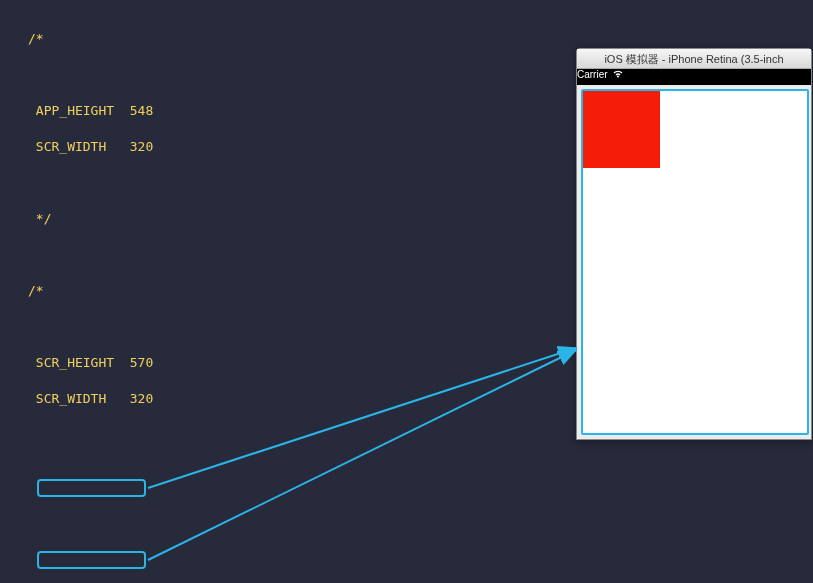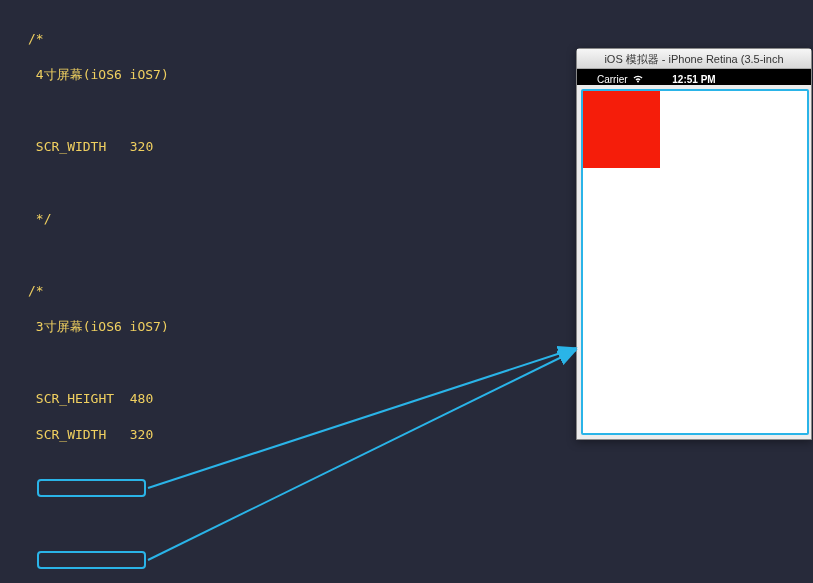--- a/index.html
+++ b/index.html
@@ -52,22 +52,22 @@
       overflow: hidden;
       white-space: nowrap;
     }
     .sim-statusbar {
       height: 16px;
       background: #000;
       color: #fff;
       font-size: 10px;
       font-family: -apple-system, Helvetica, sans-serif;
       display: flex;
-      align-items: flex-end;
-      padding: 0 20px;
+      align-items: flex-start;
+      padding: 0 0;
       position: relative;
     }
     .sim-status-left { display: flex; align-items: center; gap: 4px; }
     .sim-status-center { position: absolute; left: 0; right: 0; text-align: center; font-weight: bold; }
     .wifi-icon { display: inline-block; }
     .sim-viewport {
       position: absolute;
       left: 4px;
       right: 2px;
       top: 40px;
@@ -89,30 +89,29 @@
       width: 813px;
       height: 583px;
       pointer-events: none;
     }
   </style>
 </head>
 <body>
 
 <div class="code-area">
 <span class="code-line">/*</span>
-<span class="code-line"> 4寸屏幕(iOS6 iOS7)</span>
 <span class="code-line"></span>
+<span class="code-line"> APP_HEIGHT  548</span>
 <span class="code-line"> SCR_WIDTH   320</span>
 <span class="code-line"></span>
 <span class="code-line"> */</span>
 <span class="code-line"></span>
 <span class="code-line">/*</span>
-<span class="code-line"> 3寸屏幕(iOS6 iOS7)</span>
 <span class="code-line"></span>
-<span class="code-line"> SCR_HEIGHT  480</span>
+<span class="code-line"> SCR_HEIGHT  570</span>
 <span class="code-line"> SCR_WIDTH   320</span>
 
 
 
 
 
 
 
 
 
@@ -130,21 +129,20 @@
   <div class="sim-titlebar">iOS 模拟器 - iPhone Retina (3.5-inch</div>
   <div class="sim-statusbar">
     <div class="sim-status-left">
       <span>Carrier</span>
       <span class="wifi-icon">
         <svg width="12" height="9" viewBox="0 0 12 9">
             <path d="M6 8.5a1 1 0 100-2 1 1 0 000 2zM3.5 5.5a3.5 3.5 0 015 0l-1 1a2.1 2.1 0 00-3 0zM1.5 3.5a6.4 6.4 0 019 0l-1 1a5 5 0 00-7 0z" fill="#fff"></path>
           </svg>
       </span>
     </div>
-    <div class="sim-status-center">12:51 PM</div>
   </div>
   <div class="sim-viewport">
     <div class="red-square"></div>
   </div>
 </div>
 
 <svg class="arrow-layer">
   <defs>
     <marker id="arrowhead" markerWidth="10" markerHeight="8" refX="9" refY="4" orient="auto">
       <polygon points="0 0, 10 4, 0 8" fill="#2ab4e8"></polygon>

